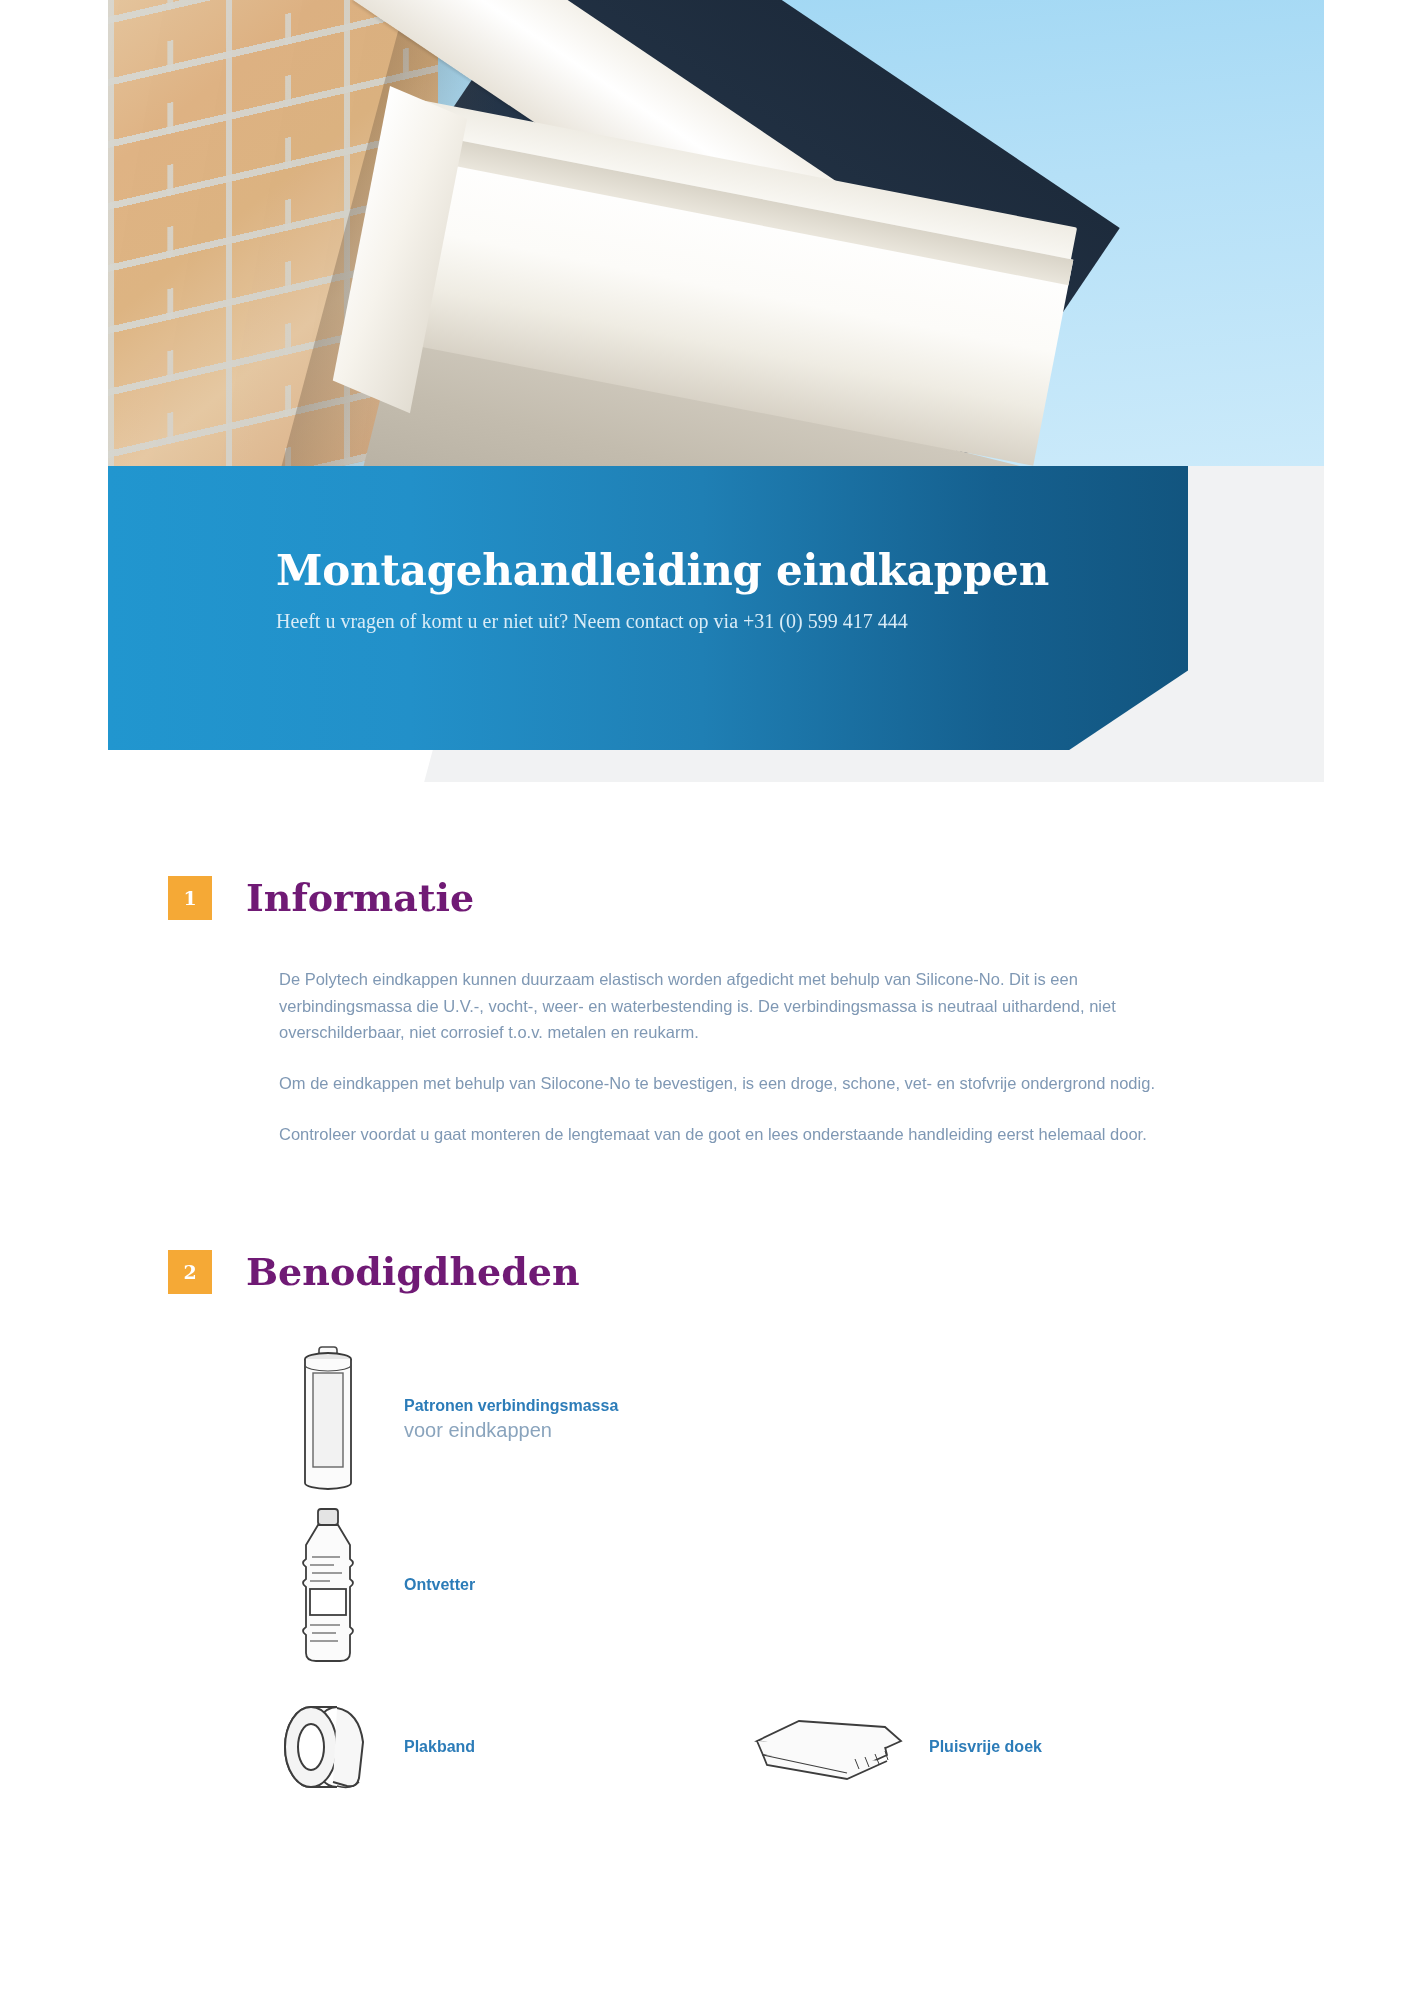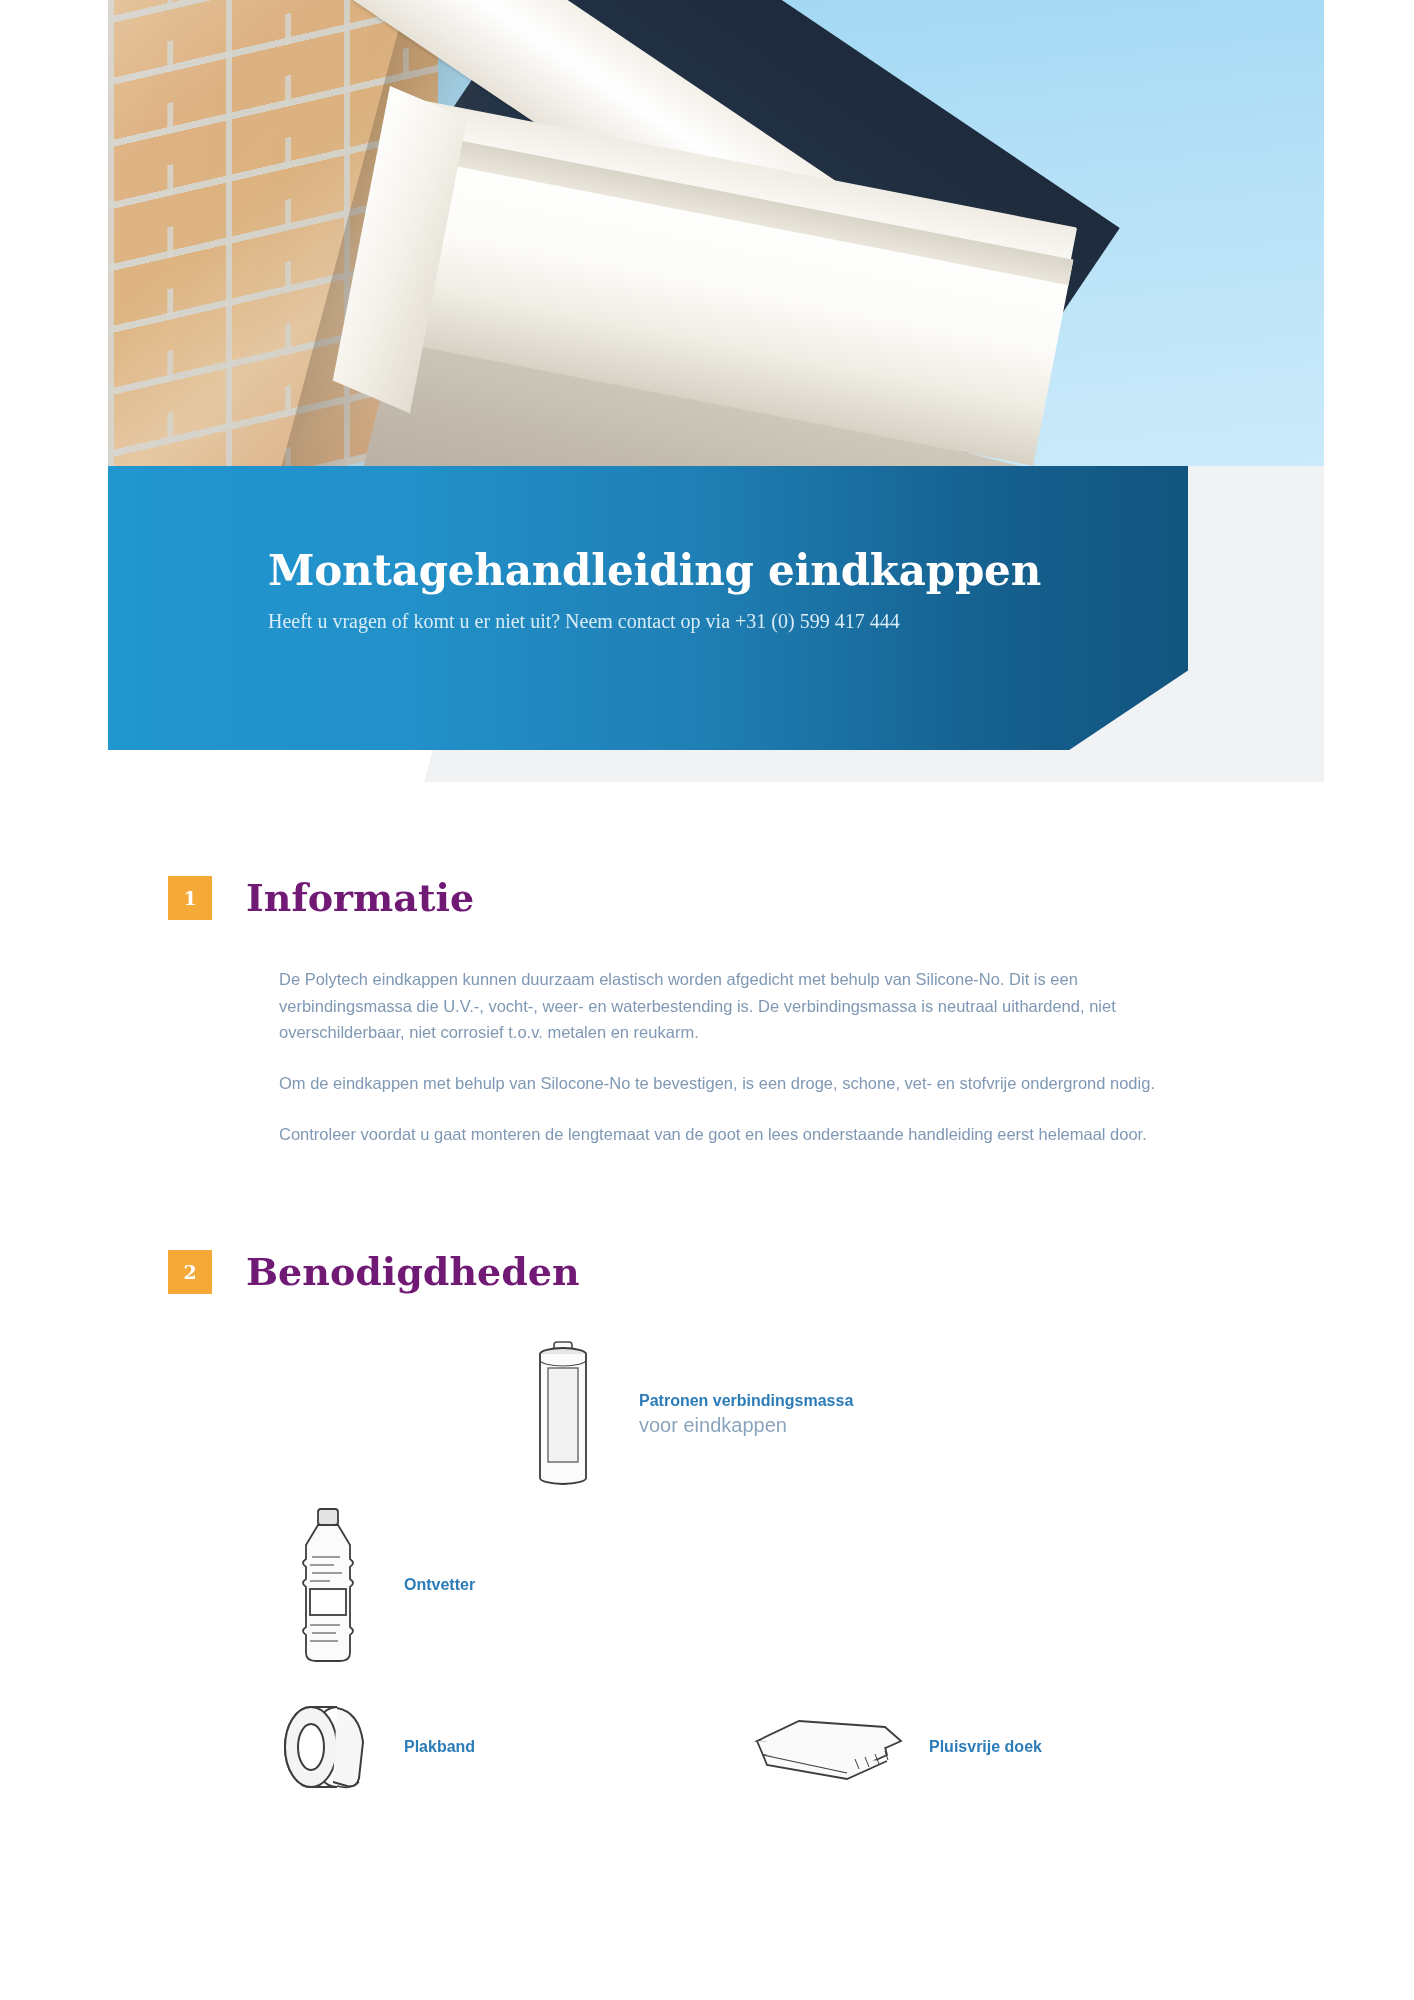--- a/index.html
+++ b/index.html
@@ -195,21 +195,21 @@
     left: 0;
     top: 466px;
     width: 1080px;
     height: 284px;
     background: linear-gradient(90deg, #2196cf 0%, #2290c9 28%, #1f7fb4 55%, #15608f 82%, #12557f 100%);
     clip-path: polygon(0 0, 100% 0, 100% 72%, 89% 100%, 0 100%);
     box-shadow: 0 4px 10px rgba(0,0,0,0.10);
   }
   .banner-inner {
     position: absolute;
-    left: 160px;
+    left: 168px;
     top: 82px;
     width: 820px;
   }
   .banner-title {
     font-family: "DejaVu Serif", "Liberation Serif", serif;
     font-weight: bold;
     font-size: 42px;
     line-height: 1.1;
     color: #ffffff;
     letter-spacing: -0.2px;
@@ -306,21 +306,21 @@
     font-size: 16px;
     color: #2c7cb8;
     line-height: 1.35;
   }
   .mat-sub {
     font-family: "Liberation Sans", sans-serif;
     font-size: 20px;
     color: #8aa4bd;
     line-height: 1.35;
   }
-  .row-1 { height: 160px; flex-direction: column; }
+  .row-1 { height: 160px; }
   .row-2 { height: 155px; }
   .row-3 { height: 170px; }
 </style>
 </head>
 <body>
 
 <div class="hero-wrap">
 
   <div class="hero-photo">
     <div class="sky"></div>

